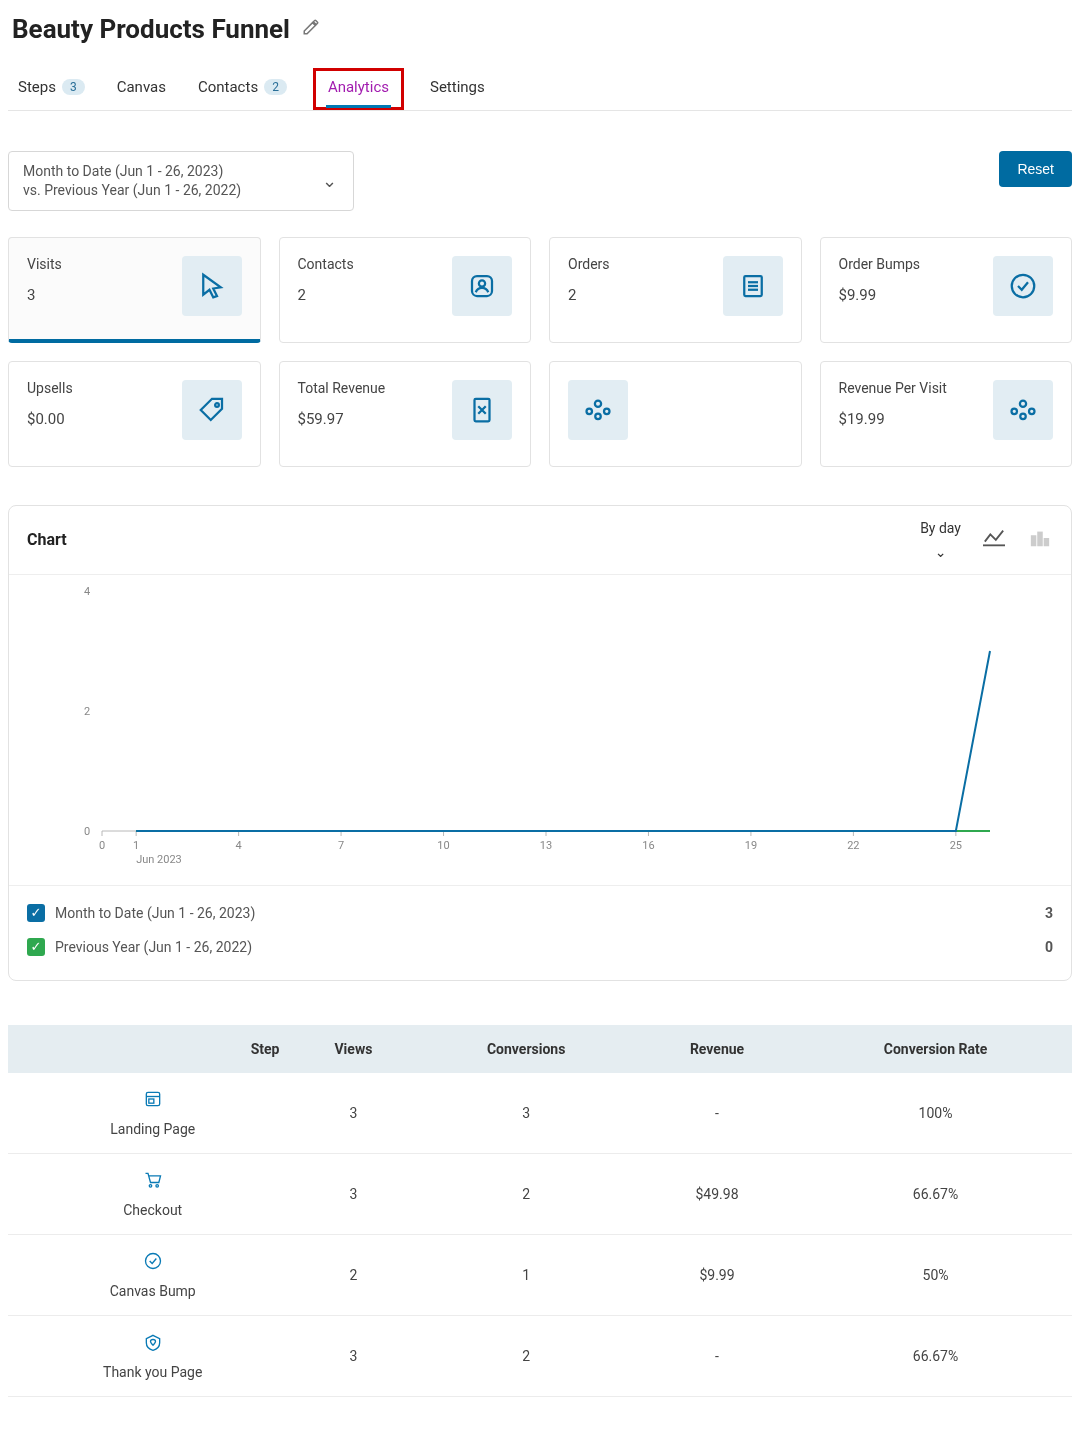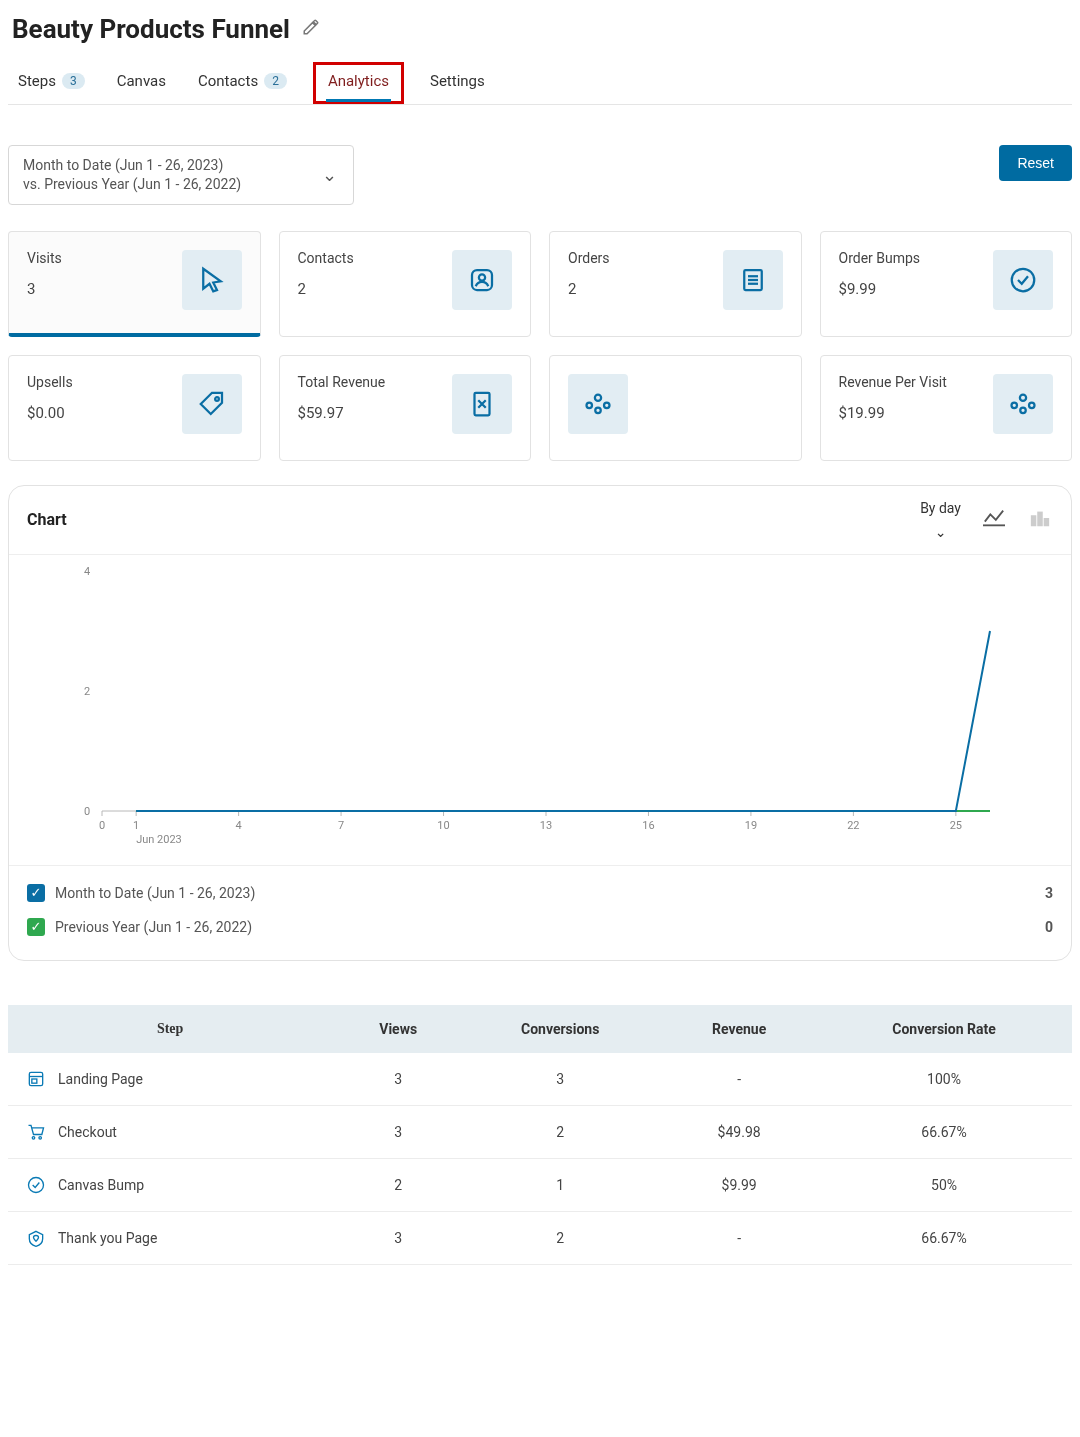--- a/index.html
+++ b/index.html
@@ -3,62 +3,62 @@
 <meta charset="utf-8">
 <style>
   * { box-sizing: border-box; margin: 0; padding: 0; }
   body {
     font-family: -apple-system, BlinkMacSystemFont, "Segoe UI", Roboto, Arial, sans-serif;
     background: #fff;
     color: #222;
     width: 1080px;
     padding: 10px 8px;
   }
-  .header-row { display:flex; align-items:center; gap:12px; margin:4px 0 18px 4px; }
+  .header-row { display:flex; align-items:center; gap:12px; margin:4px 0 24px 4px; }
   .page-title { font-size: 26px; font-weight: 700; }
   .edit-icon { color:#777; font-size:18px; }
   .tabs { display:flex; align-items:center; gap:20px; border-bottom:1px solid #e5e5e5; padding:0 4px; }
   .tab { padding:10px 6px 14px; font-size:15px; color:#333; cursor:pointer; display:flex; align-items:center; gap:6px; position:relative; }
-  .tab.active { color:#7f1d1d;text-align:center; }
+  .tab.active { color:#a21caf;text-align:center; }
   .tab.active::after { content:""; position:absolute; left:10px; right:10px; bottom:-1px; height:3px; background:#0078b3; }
   .tab.highlighted { border:3px solid #d10000; padding:7px 12px 11px; }
   .badge { background:#dbeaf2; color:#2a6f98; border-radius:10px; font-size:12px; padding:1px 8px; }
   .filter-row { display:flex; justify-content:space-between; align-items:flex-start; margin:40px 0 26px; }
   .date-picker { border:1px solid #d7d7d7; border-radius:4px; padding:10px 50px 10px 14px; width:346px; position:relative; cursor:pointer; color:#555; font-size:14px; line-height:1.35; }
   .date-picker .chev { position:absolute; right:16px; top:50%; transform:translateY(-50%); font-size:18px; color:#555; }
   .reset-btn { background:#006ba1; color:#fff; border:none; border-radius:4px; padding:10px 18px; font-size:14px; cursor:pointer; }
   .metrics { display:grid; grid-template-columns:repeat(4,1fr); gap:18px; }
   .metric { border:1px solid #e2e2e2; border-radius:4px; padding:18px 18px 22px; display:flex; justify-content:space-between; cursor:pointer; min-height:106px; }
   .metric.selected { border-bottom:4px solid #006ba1; background:#fbfbfb; }
   .metric .label { font-size:14px; color:#444; margin-bottom:14px; }
   .metric .value { font-size:15px; color:#444; }
   .metric .icon-box { width:60px; height:60px; background:#e2edf3; border-radius:4px; display:flex; align-items:center; justify-content:center; color:#0a6ea4; }
   .metric .icon-box svg { width:30px; height:30px; stroke:#0a6ea4; fill:none; stroke-width:1.8; }
-  .chart-card { border:1px solid #e2e2e2; border-radius:16px; margin-top:24px; }
+  .chart-card { border:1px solid #e2e2e2; border-radius:8px; margin-top:38px; }
   .chart-head { display:flex; justify-content:space-between; align-items:center; padding:14px 18px; border-bottom:1px solid #eee; }
   .chart-head .title { font-weight:700; font-size:16px; }
   .chart-head .controls { display:flex; align-items:center; gap:20px; }
   .byday { font-size:14px; color:#333; display:flex; align-items:center; gap:8px; cursor:pointer;flex-direction:column; }
   .chart-type-btn { color:#555; cursor:pointer; width:26px; text-align:center; }
   .chart-type-btn.muted { color:#ccc; }
   .chart-body { padding:8px 8px 12px 8px; }
   .chart-svg { width:100%; height:290px; display:block; }
   .legend { border-top:1px solid #eee; padding:10px 18px 16px; }
   .legend-row { display:flex; justify-content:space-between; align-items:center; padding:8px 0; font-size:14px; color:#555; }
   .legend-left { display:flex; align-items:center; gap:10px; }
   .legend-check { width:18px; height:18px; border-radius:3px; display:flex; align-items:center; justify-content:center; color:#fff; font-size:13px; }
   .legend-check.blue { background:#0a6ea4; }
   .legend-check.green { background:#2fa84f; }
   .legend-row .val { font-weight:700; color:#555; }
   .table { margin-top:44px; width:100%; border-collapse:collapse; }
   .table thead th { background:#e5edf1; text-align:center; font-weight:700; font-size:14px; padding:16px 10px; color:#333; }
-  .table thead th:first-child { text-align:center; padding-left:4px;font-family:Liberation Serif, serif; }
+  .table thead th:first-child { text-align:right; padding-left:4px; }
   .table tbody td { text-align:center; font-size:14px; padding:16px 10px; border-bottom:1px solid #ececec; color:#444; }
   .table tbody td:first-child { text-align:left; padding-left:18px; }
-  .step-cell { display:flex; align-items:center; gap:12px; }
+  .step-cell { display:flex; align-items:center; gap:12px;flex-direction:column; }
   .step-cell svg { width:20px; height:20px; stroke:#0a7ab5; fill:none; stroke-width:1.6; }
 </style>
 </head>
 <body>
 
 <div class="header-row">
   <h1 class="page-title">Beauty Products Funnel</h1>
   <span class="edit-icon">
     <svg width="18" height="18" viewBox="0 0 24 24" fill="none" stroke="currentColor" stroke-width="2">
         <path d="M3 17.25V21h3.75L17.8 9.94l-3.75-3.75L3 17.25zM20.7 7.04a1 1 0 0 0 0-1.41l-2.34-2.34a1 1 0 0 0-1.41 0l-1.83 1.83 3.75 3.75 1.83-1.83z"></path>

